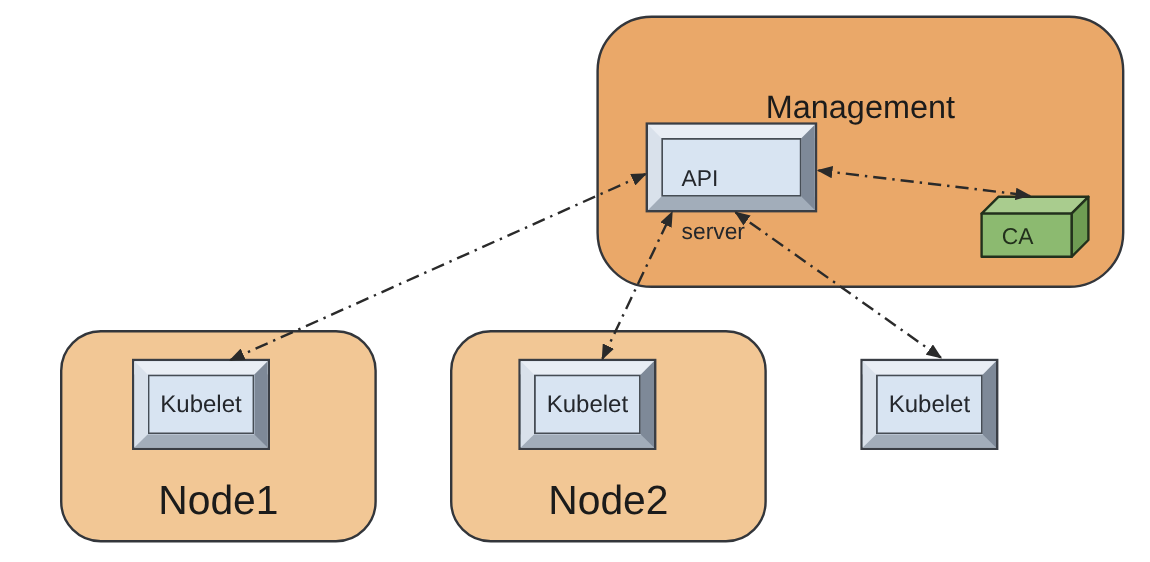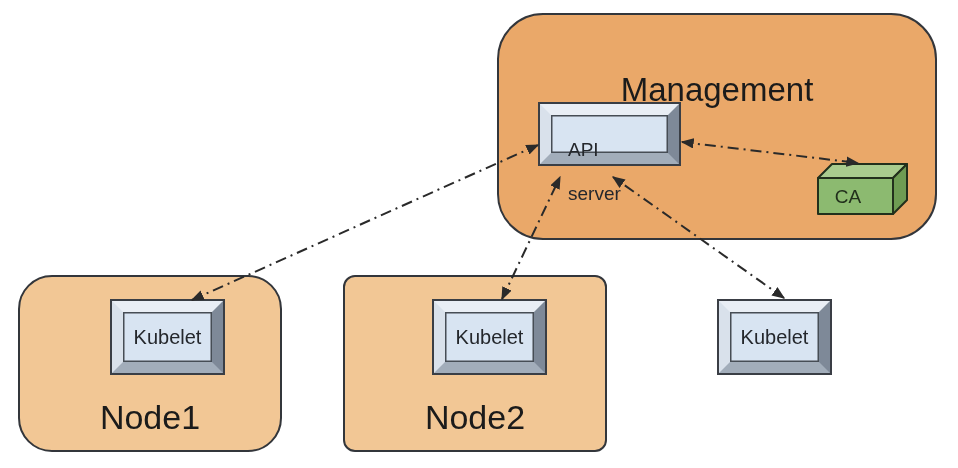--- a/index.html
+++ b/index.html
@@ -20,48 +20,49 @@
   }
   .mgmt {
     left:497px; top:13px; width:440px; height:227px;
     border-radius:46px;
     background:#eaa869;
   }
   .worker {
     top:275px; width:264px; height:177px;
     border-radius:34px;
     background:#f2c795;
+    margin-left:32px;
   }
   .worker.n1 { left:18px; }
-  .worker.n2 { left:343px;border-radius:12px; }
+  .worker.n2 { left:343px; }
   .worker.n3 { left:672px; }
 
   .mgmt-title {
     position:absolute; left:0; right:0; top:19px;
     text-align:center;
-    font-size:33px; line-height:37px;
+    font-size:27px; line-height:37px;
     color:#1b1b1b;
     white-space:pre-line;
   }
   .node-title {
     position:absolute; left:0; right:0; bottom:13px;
     text-align:center;
     font-size:34px;
     color:#1b1b1b;
   }
 
   
   .bevel {
     position:absolute;
     background:#d8e4f2;
     border:11px solid;
     border-color:#e9eef5 #7e8998 #a2adba #d9e1eb;
     box-shadow: inset 0 0 0 1.5px rgba(45,50,58,.85), 0 0 0 2px #3a3e45;
   }
-  .api-box { left:540px; top:104px; width:139px; height:60px; }
+  .api-box { left:540px; top:104px; width:139px; height:71px; }
   .kube-box { top:301px; width:111px; height:72px; }
   .kube-box.k1 { left:112px; }
   .kube-box.k2 { left:434px; }
   .kube-box.k3 { left:719px; }
 
   .api-label {
     position:absolute; inset:0;
     padding:2px 0 0 17px;
     font-size:19px; line-height:22px;
     color:#24272c;

